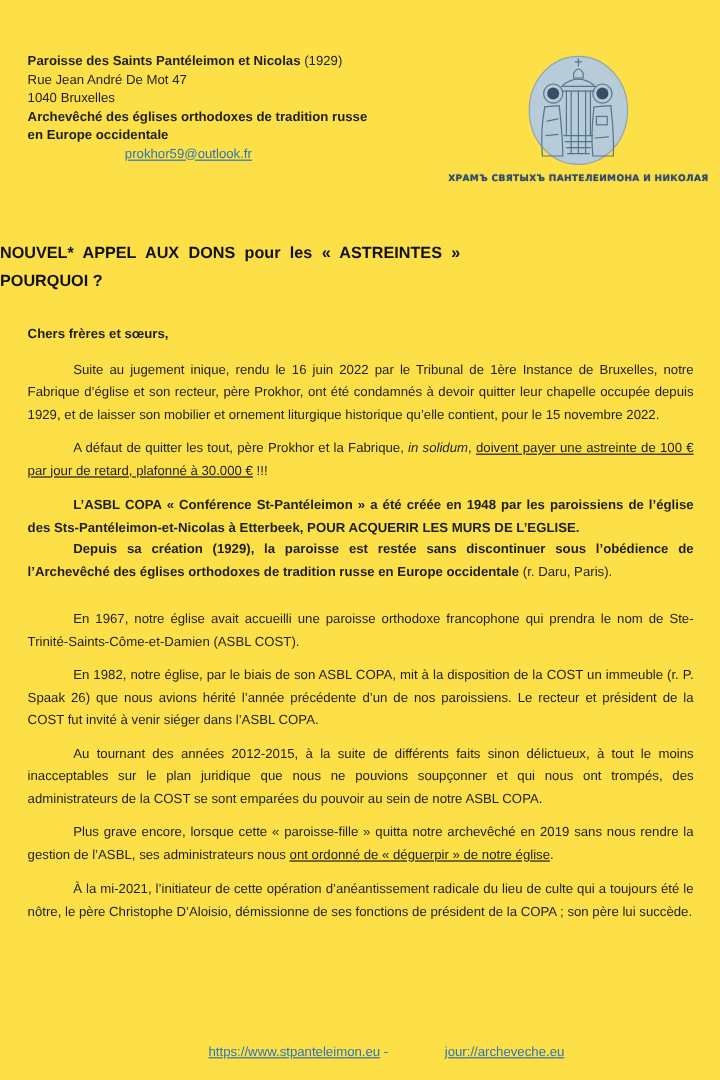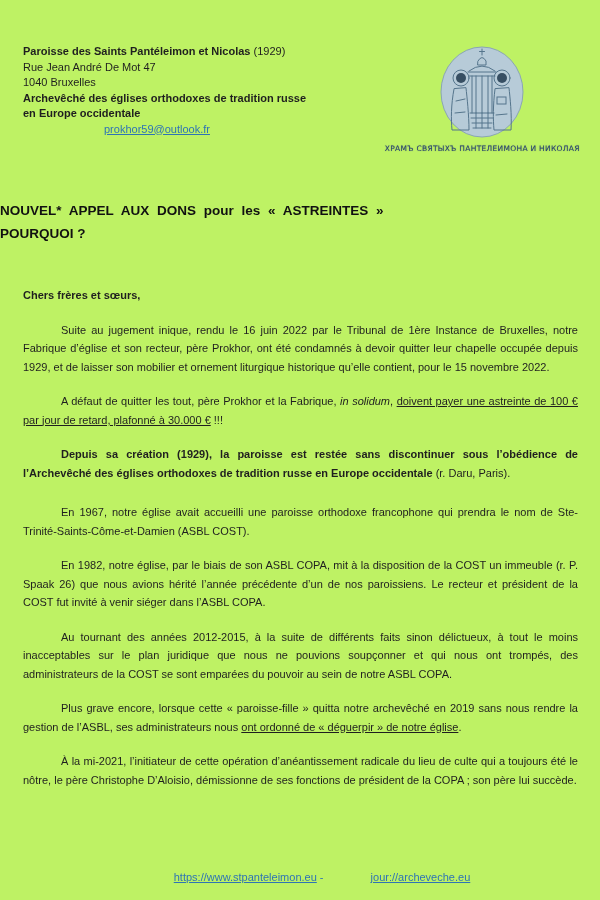--- a/index.html
+++ b/index.html
@@ -1,20 +1,20 @@
 <!DOCTYPE html>
 <html><head>
 <meta charset="utf-8">
 <style>
   html, body { margin: 0; padding: 0; background: #ffffff; }
   .page {
     position: relative;
     width: 600px;
     height: 900px;
-    background: #bef264;
+    background: #fde047;
     font-family: "Liberation Sans", sans-serif;
     color: #1f1f1f;
     overflow: hidden;
     box-sizing: border-box;
   }
   
   .header {
     display: flex;
     justify-content: space-between;
     align-items: flex-start;
@@ -40,21 +40,21 @@
     display: flex;
     flex-direction: column;
     align-items: center;
     margin-top: 1px;
   }
   .seal-svg { display: block; }
   .seal-caption {
     margin-top: 5px;
     font-family: "DejaVu Sans", sans-serif;
     font-size: 7.5px;
-    font-weight: normal;
+    font-weight: bold;
     letter-spacing: 0.3px;
     color: #2f4a6e;
     white-space: nowrap;
     text-shadow: 0 0 1px rgba(47,74,110,0.65);
   }
   
   .title {
     margin-top: 47px;
     text-align: left;
     font-weight: bold;
@@ -69,21 +69,21 @@
     font-size: 13.5px;
     line-height: 25px;
   }
   
   .body-text {
     padding: 24px 22px 0 23px;
     font-size: 11px;
     line-height: 18.5px;
   }
   .body-text p {
-    margin: 16px 0 10px 0;
+    margin: 0 0 10px 0;
     text-align: justify;
     text-indent: 38px;
   }
   p.salutation {
     text-indent: 0;
     font-weight: bold;
     margin-bottom: 11px;
   }
   p.tight { margin-bottom: 0; }
   p.after-gap { margin-bottom: 21px; }
@@ -163,20 +163,21 @@
 
   <div class="title">
     <div class="title-l1">NOUVEL* APPEL AUX DONS pour les « ASTREINTES »</div>
     <div class="title-l2">POURQUOI ?</div>
   </div>
 
   <div class="body-text">
     <p class="salutation">Chers frères et sœurs,</p>
     <p><span>Suite au jugement inique, rendu le 16 juin 2022 par le Tribunal de 1ère Instance de Bruxelles, notre Fabrique d’église et son recteur, père Prokhor, ont été condamnés à devoir quitter leur chapelle occupée depuis 1929, et de laisser son mobilier et ornement liturgique historique qu’elle contient, pour le 15 novembre 2022.</span></p>
     <p><span>A défaut de quitter les tout, père Prokhor et la Fabrique, </span><span class="i">in solidum</span><span>, </span><span class="u">doivent payer une astreinte de 100 € par jour de retard, plafonné à 30.000 €</span><span> !!!</span></p>
+    <p class="tight"><span class="b">L’ASBL COPA « Conférence St-Pantéleimon » a été créée en 1948 par les paroissiens de l’église des Sts-Pantéleimon-et-Nicolas à Etterbeek, POUR ACQUERIR LES MURS DE L’EGLISE.</span></p>
     <p class="after-gap"><span class="b">Depuis sa création (1929), la paroisse est restée sans discontinuer sous l’obédience de l’Archevêché des églises orthodoxes de tradition russe en Europe occidentale </span><span>(r. Daru, Paris).</span></p>
     <p><span>En 1967, notre église avait accueilli une paroisse orthodoxe francophone qui prendra le nom de Ste-Trinité-Saints-Côme-et-Damien (ASBL COST).</span></p>
     <p><span>En 1982, notre église, par le biais de son ASBL COPA, mit à la disposition de la COST un immeuble (r. P. Spaak 26) que nous avions hérité l’année précédente d’un de nos paroissiens. Le recteur et président de la COST fut invité à venir siéger dans l’ASBL COPA.</span></p>
     <p><span>Au tournant des années 2012-2015, à la suite de différents faits sinon délictueux, à tout le moins inacceptables sur le plan juridique que nous ne pouvions soupçonner et qui nous ont trompés, des administrateurs de la COST se sont emparées du pouvoir au sein de notre ASBL COPA.</span></p>
     <p><span>Plus grave encore, lorsque cette « paroisse-fille » quitta notre archevêché en 2019 sans nous rendre la gestion de l’ASBL, ses administrateurs nous </span><span class="u">ont ordonné de « déguerpir » de notre église</span><span>.</span></p>
     <p><span>À la mi-2021, l’initiateur de cette opération d’anéantissement radicale du lieu de culte qui a toujours été le nôtre, le père Christophe D’Aloisio, démissionne de ses fonctions de président de la COPA ; son père lui succède.</span></p>
   </div>
 
   <div class="footer">
     <a href="#" class="link">https://www.stpanteleimon.eu</a><span class="link-sep"> - </span><a href="#" class="link">jour://archeveche.eu</a>

